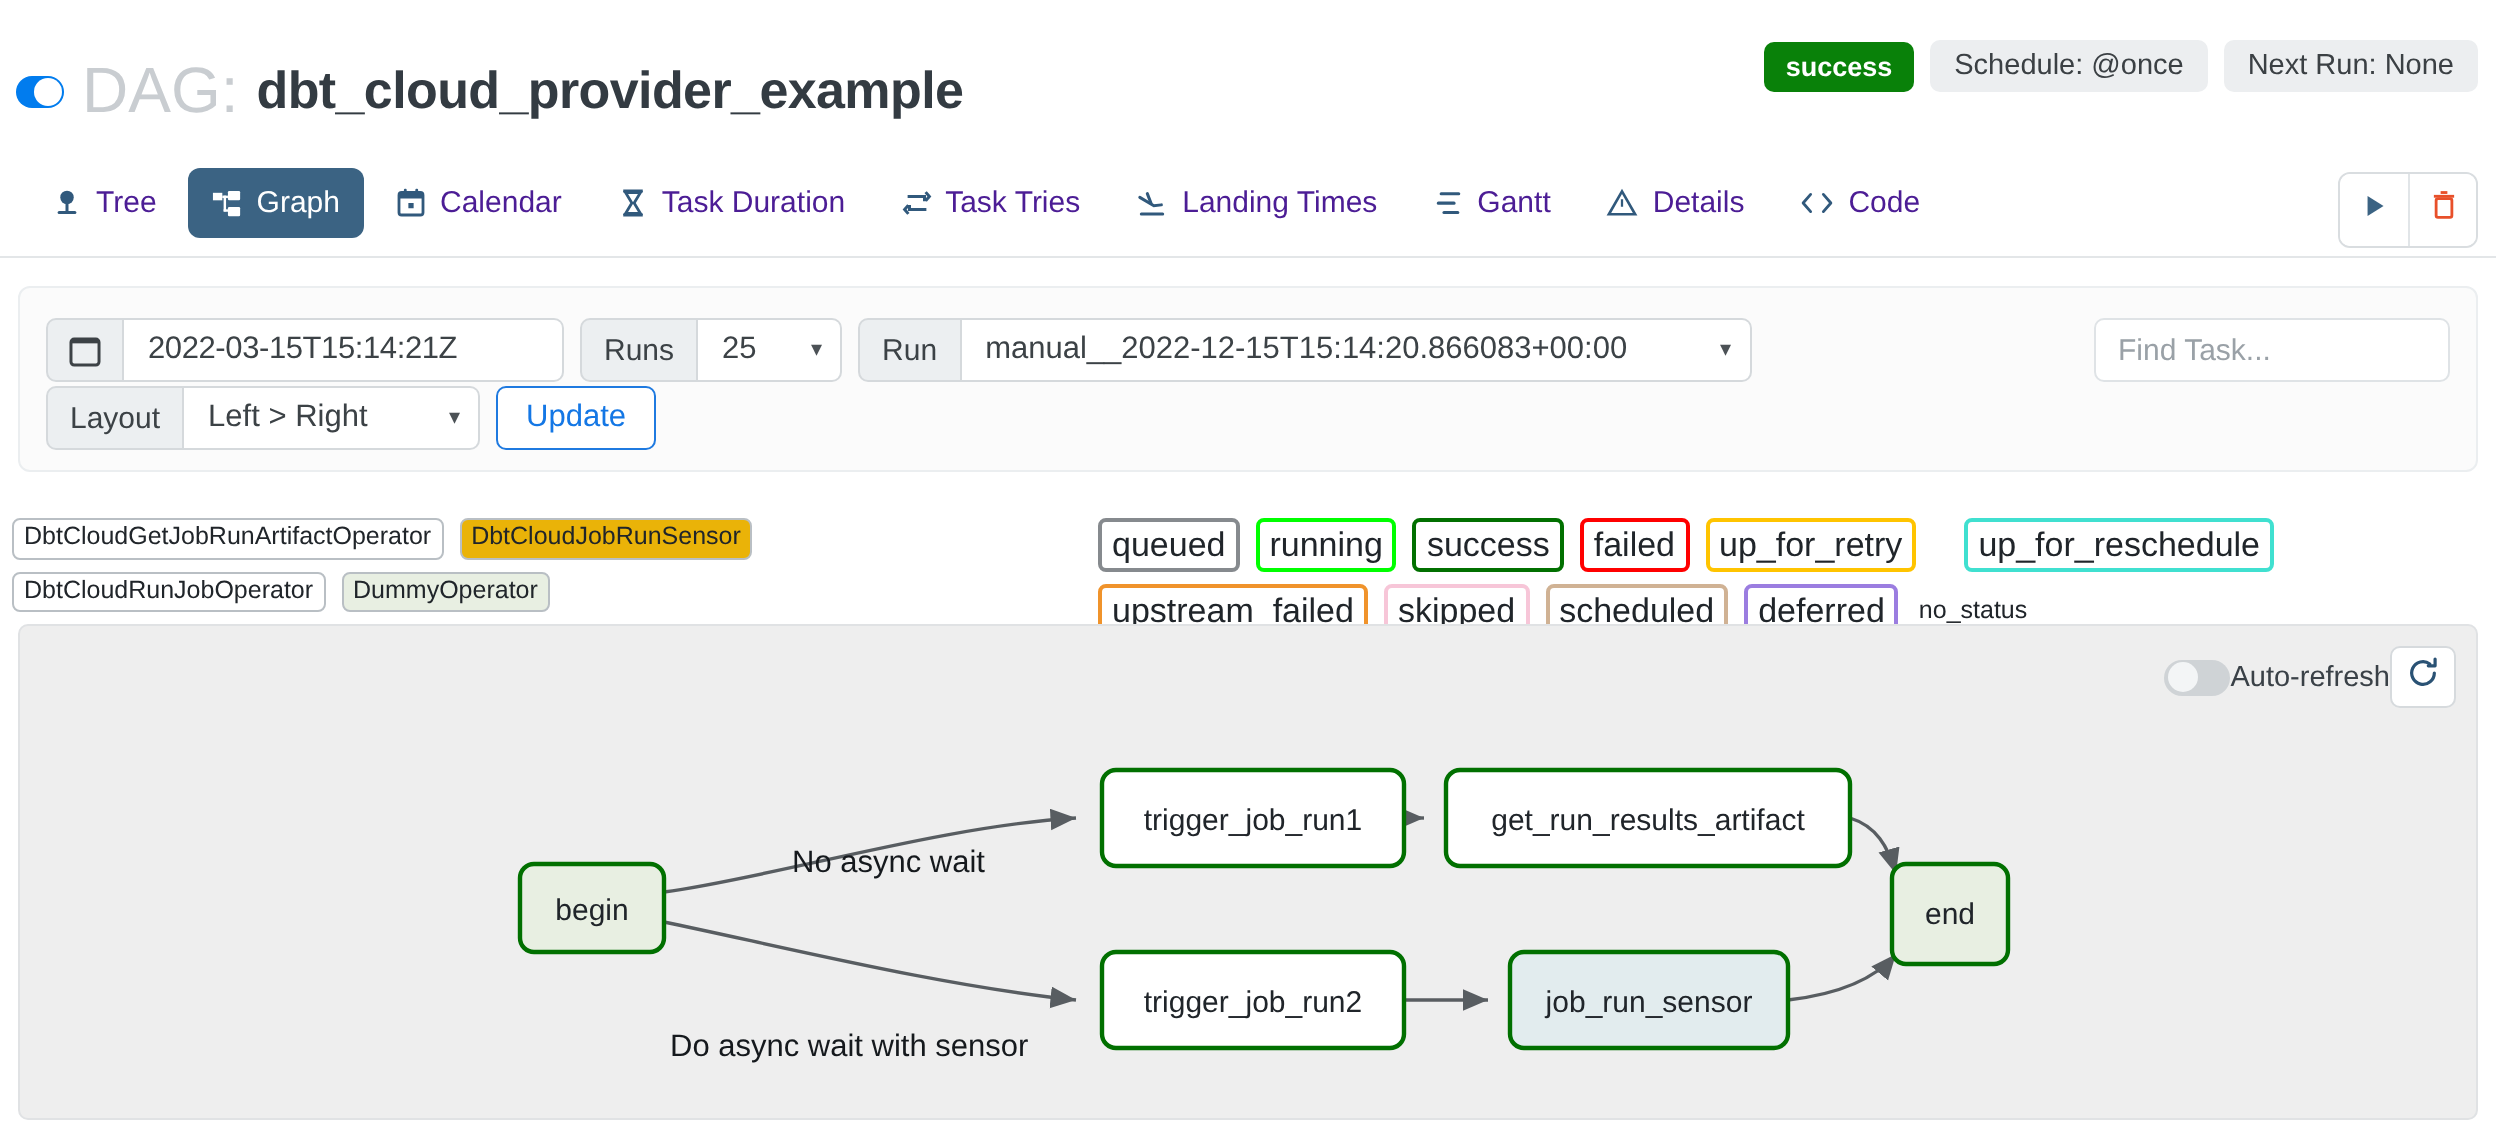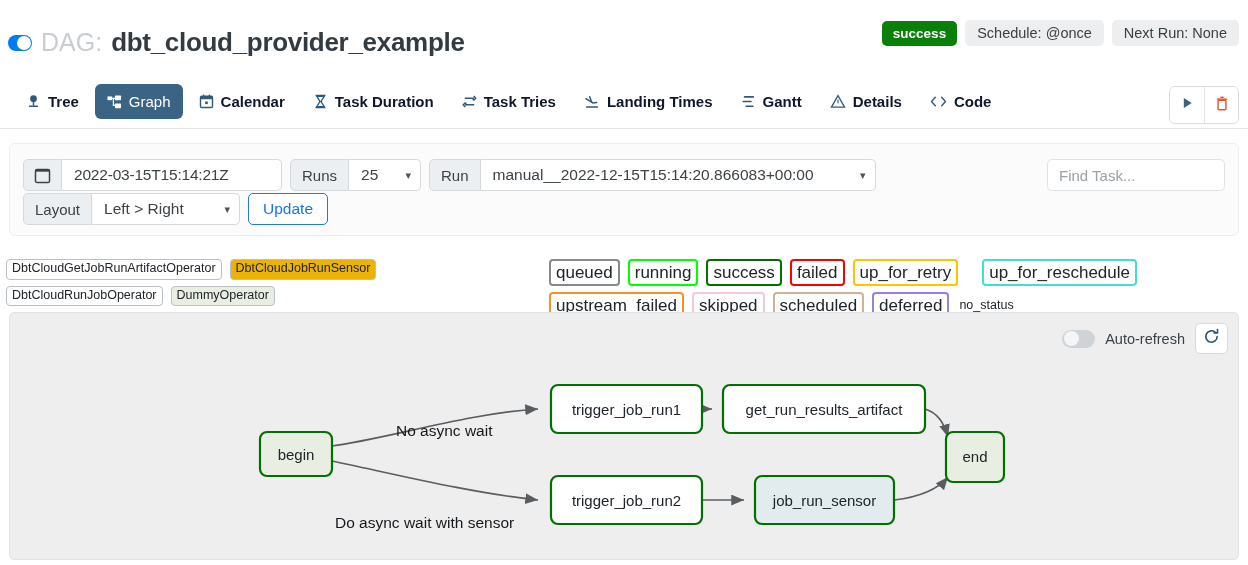--- a/index.html
+++ b/index.html
@@ -22,21 +22,21 @@
   }
   .toggle-pill {
     width: 24px; height: 16px; border-radius: 9px;
     background: #017cee; position: relative; flex: none;
   }
   .toggle-pill::after {
     content: ""; position: absolute; right: 1px; top: 1px;
     width: 14px; height: 14px; border-radius: 50%; background: #fff;
   }
   .dag-label {
-    font-size: 25px; color: #c9cdd1; letter-spacing: 0px;
+    font-size: 32px; color: #c9cdd1; letter-spacing: 0px;
   }
   .dag-name {
     font-size: 26px; color: #333b42; font-weight: bold; letter-spacing: -0.3px;
   }
 
   .header-badges {
     position: absolute; right: 9px; top: 20px;
     display: flex; align-items: center; gap: 8px;
   }
   .badge {
@@ -50,23 +50,22 @@
 
   
   .navbar {
     position: absolute; left: 0; top: 84px; width: 1248px; height: 45px;
     border-bottom: 1px solid #e3e6e8;
   }
   .tabs { position:absolute; left: 14px; top: 0; display: flex; align-items: center; gap: 4px; }
   .tab {
     display: flex; align-items: center; gap: 7px;
     padding: 9px 12px; border-radius: 6px;
-    font-size: 15px; color: #0f172a; cursor: pointer;
+    font-size: 15px; color: #4c1d95; cursor: pointer;
     white-space: nowrap;
-    font-weight: bold;
   }
   .tab.active { background: #3b6383; color: #ffffff; font-weight: normal; align-items: flex-end; }
   .tab svg { display: block; flex: none; }
 
   .nav-actions {
     position: absolute; right: 9px; top: 2px;
     display: flex; border: 1px solid #d9dde0; border-radius: 6px; overflow: hidden;
     background: #fff;
   }
   .nav-actions .act {
@@ -136,21 +135,21 @@
   .pill.plain { border: none; background: transparent; padding: 1px 2px; }
 
   
   .graphpanel {
     position: absolute; left: 9px; top: 312px; width: 1230px; height: 248px;
     background: #eeeeee; border: 1px solid #e0e2e4; border-radius: 5px;
     overflow: hidden;
   }
   .gp-toolbar {
     position: absolute; right: 10px; top: 10px;
-    display: flex; align-items: center; gap: 10px;
+    display: flex; align-items: center; 
   }
   .switch {
     width: 33px; height: 18px; border-radius: 10px; background: #cfd3d6;
     position: relative; cursor: pointer; flex: none;
   }
   .switch::after {
     content: ""; position: absolute; left: 1.5px; top: 1.5px;
     width: 15px; height: 15px; border-radius: 50%; background: #f3f5f6;
   }
   .ar-label { font-size: 14.5px; color: #3a4147; }

